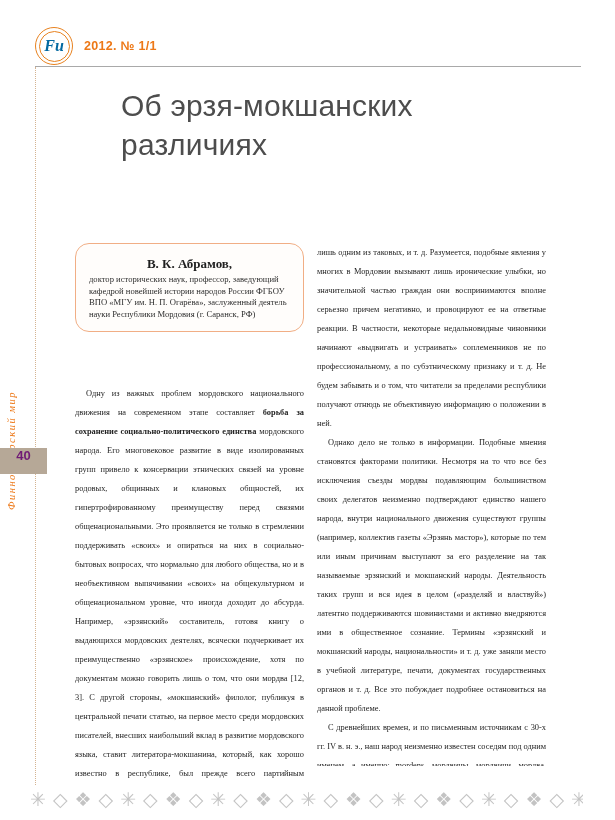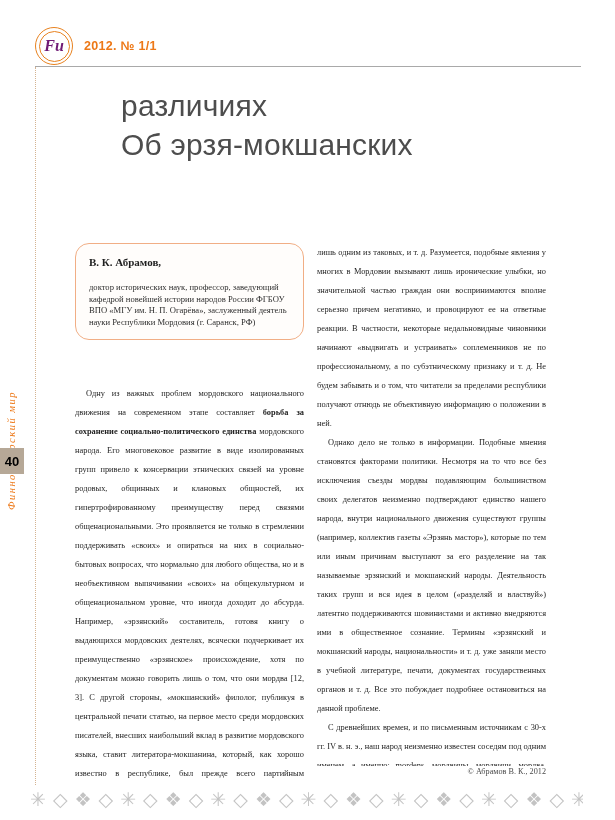--- a/index.html
+++ b/index.html
@@ -12,59 +12,59 @@
     position:absolute;left:35px;top:27px;width:38px;height:38px;border-radius:50%;
     border:1.5px solid #e8821f;display:flex;align-items:center;justify-content:center;
     box-sizing:border-box;
   }
   .logo-inner{
     width:31px;height:31px;border-radius:50%;border:1.5px solid #e8821f;
     display:flex;align-items:center;justify-content:center;box-sizing:border-box;
   }
   .logo-text{
     font-family:"Liberation Serif", serif;font-weight:bold;font-style:italic;
-    font-size:16px;color:#701a75;line-height:1;
+    font-size:16px;color:#0369a1;line-height:1;
   }
   .issue{
     position:absolute;left:84px;top:39px;
     font-family:"Liberation Sans", sans-serif;font-weight:bold;
     font-size:12.5px;color:#ed7817;letter-spacing:.3px;
   }
   .header-rule{position:absolute;left:35px;top:66px;width:546px;height:1px;background:#a9a9a9;}
   .left-vrule{position:absolute;left:35px;top:67px;height:718px;width:0;border-left:1px dotted #d4b392;}
 
   
   .journal-vertical{
     position:absolute;left:6px;top:330px;height:180px;
     writing-mode:vertical-rl;transform:rotate(180deg);
     font-family:"Liberation Serif", serif;font-style:italic;
     font-size:10.5px;color:#ed7817;letter-spacing:1.5px;
     display:flex;align-items:center;
   }
   .page-number-box{
-    position:absolute;left:0;top:448px;width:24px;height:26px;background:#b6a897;
-    display:flex;align-items:center;justify-content:center;
+    position:absolute;left:0;top:448px;width:47px;height:26px;background:#b6a897;
+    display:flex;justify-content:center;
     font-family:"Liberation Sans", sans-serif;font-weight:bold;
-    font-size:13px;color:#000000;
+    font-size:13px;color:#701a75;
   }
 
   
   .title{
     position:absolute;left:121px;top:86px;width:440px;
     font-family:"Liberation Sans", sans-serif;font-weight:400;
     font-size:30px;line-height:39px;color:#4d4d4d;letter-spacing:.2px;
   }
 
   
   .author-box{
     position:absolute;left:75px;top:243px;width:229px;box-sizing:border-box;
     border:1px solid #f1ae85;border-radius:14px;background:#fffdfb;
     padding:12px 13px 11px 13px;
   }
-  .author-name{font-weight:bold;font-size:11px;margin:0 0 14px 0;color:#1f1f1f;}
+  .author-name{font-weight:bold;font-size:13px;margin:0 0 2px 0;color:#1f1f1f;text-align:center;}
   .author-cred{font-size:8.6px;line-height:11.6px;color:#2e2e2e;margin:0;}
 
   
   .col{
     position:absolute;width:229px;overflow:hidden;
     font-size:8.4px;line-height:19px;text-align:justify;color:#242424;
     hyphens:auto;
   }
   .col-left{left:75px;top:384px;height:398px;}
   .col-right{left:317px;top:243px;height:523px;}
@@ -97,22 +97,22 @@
   <div class="issue">2012. № 1/1</div>
   <div class="header-rule"></div>
   <div class="left-vrule"></div>
 
   <div class="journal-vertical">Финно-угорский мир</div>
   <div class="page-number-box">
     <span>40</span>
   </div>
 
   <div class="title">
+    <div>Об эрзя-мокшанских</div>
     <div>различиях</div>
-    <div>Об эрзя-мокшанских</div>
   </div>
 
   <div class="author-box">
     <p class="author-name">В. К. Абрамов,</p>
     <p class="author-cred">доктор исторических наук, профессор, заведующий кафедрой новейшей истории народов России ФГБОУ ВПО «МГУ им. Н. П. Огарёва», заслуженный деятель науки Республики Мордовия (г. Саранск, РФ)</p>
   </div>
 
   <div class="col col-left">
     <p>
       <span>Одну из важных проблем мордовского национального движения на современном этапе составляет</span>
@@ -120,17 +120,16 @@
       <span>мордовского народа. Его многовековое развитие в виде изолированных групп привело к консервации этнических связей на уровне родовых, общинных и клановых общностей, их гипертрофированному преимуществу перед связями общенациональными. Это проявляется не только в стремлении поддерживать «своих» и опираться на них в социально-бытовых вопросах, что нормально для любого общества, но и в необъективном выпячивании «своих» на общекультурном и общенациональном уровне, что иногда доходит до абсурда. Например, «эрзянский» составитель, готовя книгу о выдающихся мордовских деятелях, всячески подчеркивает их преимущественно «эрзянское» происхождение, хотя по документам можно говорить лишь о том, что они мордва [12, 3]. С другой стороны, «мокшанский» филолог, публикуя в центральной печати статью, на первое место среди мордовских писателей, внесших наибольший вклад в развитие мордовского языка, ставит литератора-мокшанина, который, как хорошо известно в республике, был прежде всего партийным работником, а писателем весьма слабым [4, 163]. Еще один пример: «мокшанский» редактор объявляет «основоположником мордовской литературы» мокшанского поэта [2, 9], которого можно назвать</span>
     </p>
   </div>
 
   <div class="col col-right">
     <p class="no-indent">лишь одним из таковых, и т. д. Разумеется, подобные явления у многих в Мордовии вызывают лишь иронические улыбки, но значительной частью граждан они воспринимаются вполне серьезно причем негативно, и провоцируют ее на ответные реакции. В частности, некоторые недальновидные чиновники начинают «выдвигать и устраивать» соплеменников не по профессиональному, а по субэтническому признаку и т. д. Не будем забывать и о том, что читатели за пределами республики получают отнюдь не объективную информацию о положении в ней.</p>
     <p>Однако дело не только в информации. Подобные мнения становятся факторами политики. Несмотря на то что все без исключения съезды мордвы подавляющим большинством своих делегатов неизменно подтверждают единство нашего народа, внутри национального движения существуют группы (например, коллектив газеты «Эрзянь мастор»), которые по тем или иным причинам выступают за его разделение на так называемые эрзянский и мокшанский народы. Деятельность таких групп и вся идея в целом («разделяй и властвуй») латентно поддерживаются шовинистами и активно внедряются ими в общественное сознание. Термины «эрзянский и мокшанский народы, национальности» и т. д. уже заняли место в учебной литературе, печати, документах государственных органов и т. д. Все это побуждает подробнее остановиться на данной проблеме.</p>
     <p>С древнейших времен, и по письменным источникам с 30-х гг. IV в. н. э., наш народ неизменно известен соседям под одним именем, а именно: mordens, мордвины, мордвичи, мордва. Термины «эрзя» и «мокша» появляются лишь в XIII в., в то самое время, когда, например, в соседней Руси племенные названия (вятичи, древляне, кривичи, словене и т. д.) заменяются административно-политическими (владимирцы, рязанцы, новгородцы и т. д.).</p>
   </div>
 
-  <div class="copyright">© Абрамов В. К., 2012</div>
 
   <div class="ornament">✳◇❖◇✳◇❖◇✳◇❖◇✳◇❖◇✳◇❖◇✳◇❖◇✳◇❖◇</div>
 
 </div>
 
 </body></html>

